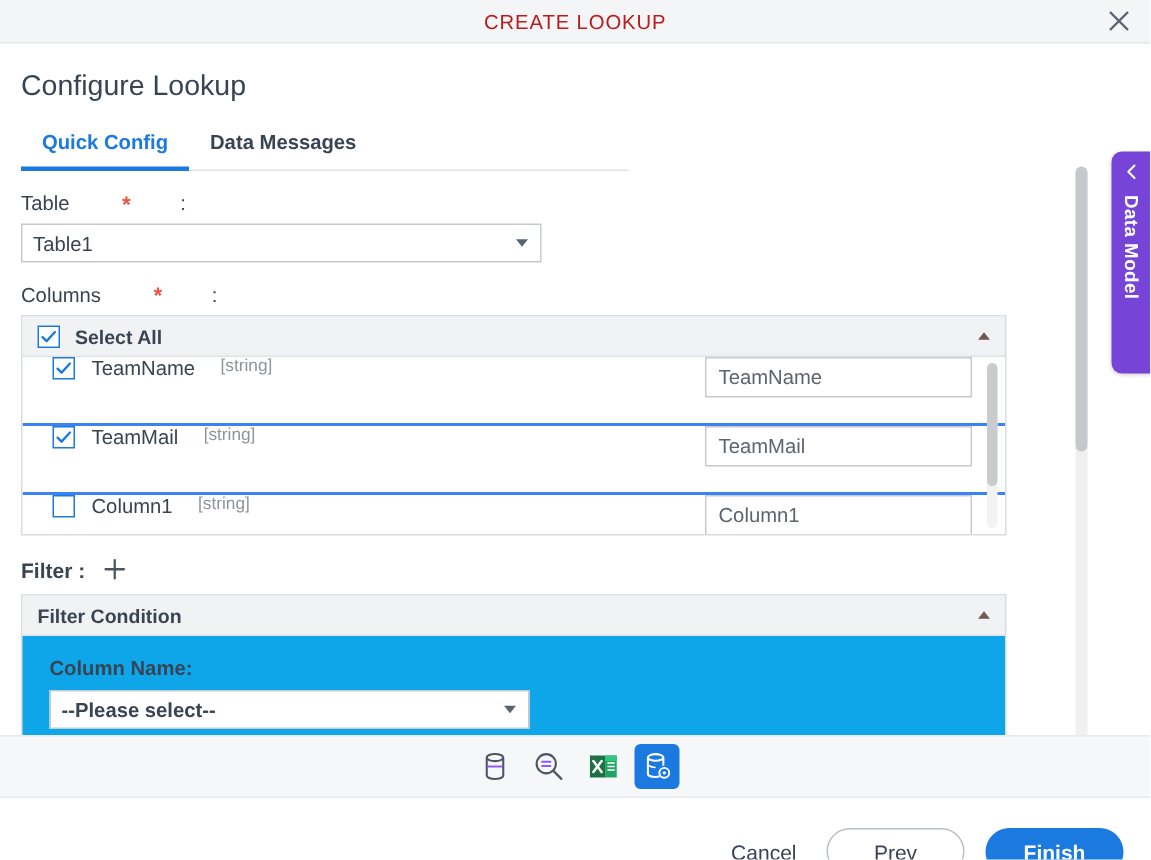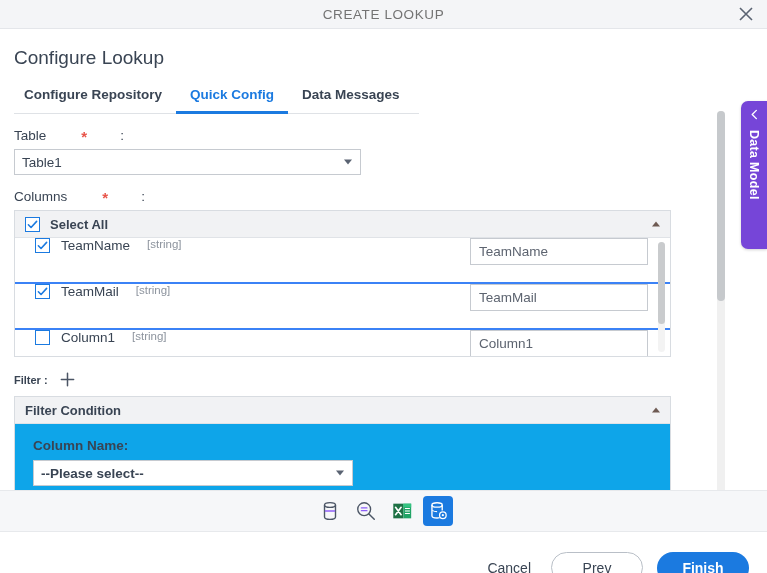--- a/index.html
+++ b/index.html
@@ -30,21 +30,21 @@
     height: 28px;
     background: #f4f5f7;
     border-bottom: 1px solid #e4e6ea;
     display: flex;
     align-items: center;
     justify-content: center;
   }
   .titlebar-text {
     font-size: 13.5px;
     letter-spacing: 0.6px;
-    color: #737373;
+    color: #b91c1c;
     font-weight: 400;
   }
   .close-btn {
     position: absolute;
     right: 10px;
     top: 50%;
     transform: translateY(-50%);
     width: 22px;
     height: 22px;
     display: flex;
@@ -257,21 +257,21 @@
     cursor: pointer;
   }
 
   
   .filter-line {
     display: flex;
     align-items: center;
     margin: 14px 0 8px 0;
   }
   .filter-label {
-    font-size: 11px;
+    font-size: 14px;
     color: #394453;
     font-weight: bold;
   }
   .plus-icon {
     margin-left: 11px;
     color: #4b5565;
     cursor: pointer;
     display: flex;
     align-items: center;
   }
@@ -418,21 +418,20 @@
     </div>
   </div>
 
   <div class="body-area">
 
     <div class="content">
 
       <div class="page-title">Configure Lookup</div>
 
       <div class="tabs">
-        <div class="tab first">Configure Repository</div>
         <div class="tab active">Quick Config</div>
         <div class="tab">Data Messages</div>
       </div>
 
       <div class="field-label">
         <span>Table</span>
         <span class="req-star">*</span>
         <span>:</span>
       </div>
       <div class="select-box">

